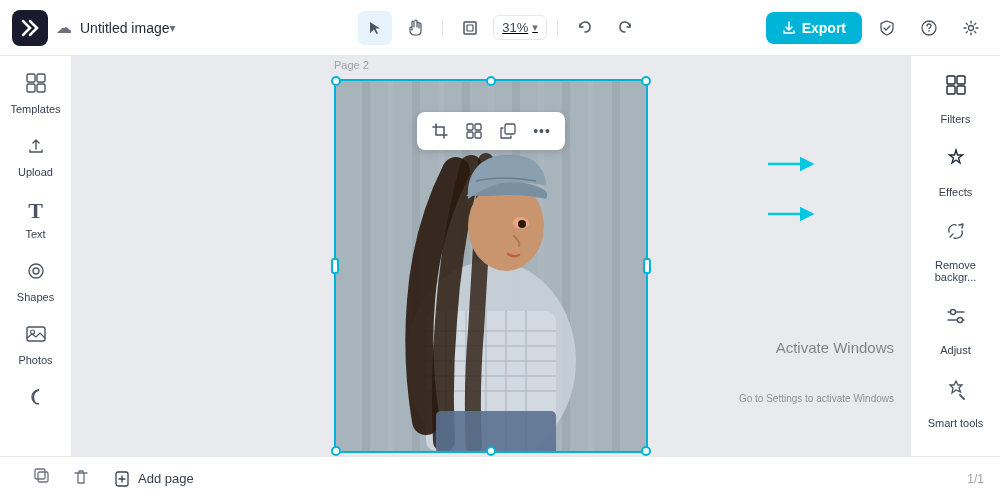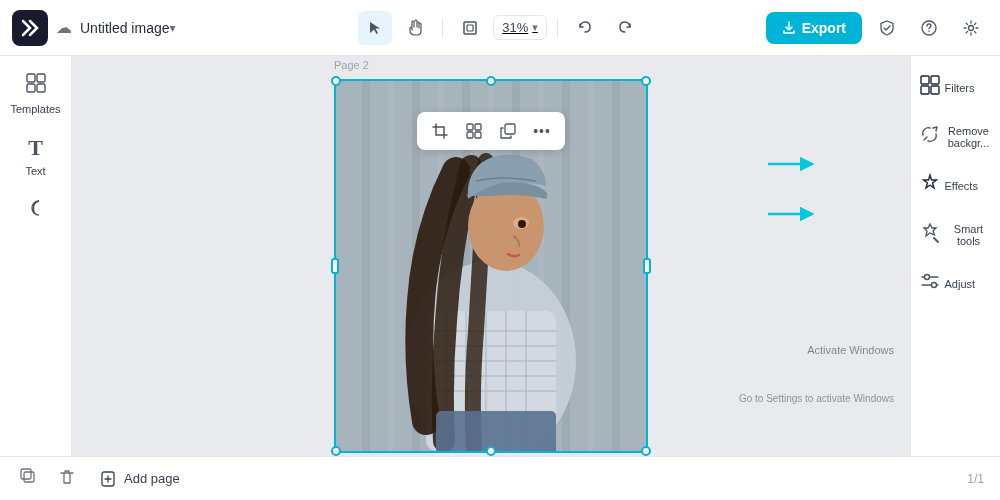--- a/index.html
+++ b/index.html
@@ -132,21 +132,21 @@
     .handle.bm { bottom: -5px; left: 50%; transform: translateX(-50%); }
     .handle.ml { top: 50%; left: -5px; transform: translateY(-50%); width: 8px; height: 16px; border-radius: 3px; }
     .handle.mr { top: 50%; right: -5px; transform: translateY(-50%); width: 8px; height: 16px; border-radius: 3px; }
     .page-label {
       position: absolute; top: -20px; left: 0; font-size: 11px; color: #9ca3af;
     }
 
     
     .bottom-bar {
       height: 44px; background: #fff; border-top: 1px solid #e5e7eb;
-      display: flex; align-items: center; padding: 0 16px; gap: 12px;
+      display: flex; align-items: center; padding: 0 30px; gap: 12px;
       position: relative; flex-shrink: 0;
     }
     .bb-btn { background: transparent; border: none; cursor: pointer; font-size: 16px; color: #6b7280; padding: 4px; border-radius: 4px; }
     .add-page-btn {
       display: flex; align-items: center; gap: 6px; cursor: pointer;
       font-size: 13px; color: #374151; padding: 4px 8px; border-radius: 6px;
       background: transparent; border: none;
     }
     .page-count {
       position: absolute; right: 16px; font-size: 12px; color: #9ca3af;
@@ -156,22 +156,22 @@
     .right-sidebar {
       width: 90px;
       background: #fff;
       border-left: 1px solid #e5e7eb;
       display: flex; flex-direction: column; align-items: center;
       padding: 8px 0; gap: 2px;
       overflow-y: auto; flex-shrink: 0;
       position: relative;
     }
     .rs-item {
-      display: flex; flex-direction: row; align-items: center;
-      gap: 4px; padding: 10px 4px; border-radius: 8px;
+      display: flex; flex-direction: column; align-items: center;
+      gap: 12px; padding: 10px 4px; border-radius: 8px;
       cursor: pointer; width: 82px;
       color: #4b5563;
     }
     .rs-item .rs-icon { font-size: 20px; }
     .rs-item .rs-label { font-size: 11px; text-align: center; color: #374151; }
     .rs-item.highlighted { color: #1f2937; }
   </style>
 </head>
 <body>
 
@@ -262,22 +262,50 @@
         <svg width="22" height="22" viewBox="0 0 22 22" fill="none">
           <rect x="2" y="2" width="8" height="8" rx="1.5" stroke="#4b5563" stroke-width="1.4" fill="none"></rect>
           <rect x="12" y="2" width="8" height="8" rx="1.5" stroke="#4b5563" stroke-width="1.4" fill="none"></rect>
           <rect x="2" y="12" width="8" height="8" rx="1.5" stroke="#4b5563" stroke-width="1.4" fill="none"></rect>
           <rect x="12" y="12" width="8" height="8" rx="1.5" stroke="#4b5563" stroke-width="1.4" fill="none"></rect>
         </svg>
       </span>
       <span class="s-label">Templates</span>
     </div>
     <div class="sidebar-item">
+      <span class="s-icon">
+        <svg width="22" height="22" viewBox="0 0 22 22" fill="none">
+          <path d="M11 14 L11 5 M8 8 L11 5 L14 8" stroke="#4b5563" stroke-width="1.4" fill="none" stroke-linecap="round" stroke-linejoin="round"></path>
+          <path d="M5 15 L5 17 L17 17 L17 15" stroke="#4b5563" stroke-width="1.4" fill="none" stroke-linecap="round"></path>
+        </svg>
+      </span>
+      <span class="s-label">Upload</span>
+    </div>
+    <div class="sidebar-item">
       <span class="s-icon" style="font-size:22px;font-weight:700;color:#4b5563;font-family:serif;">T</span>
       <span class="s-label">Text</span>
+    </div>
+    <div class="sidebar-item">
+      <span class="s-icon">
+        <svg width="22" height="22" viewBox="0 0 22 22" fill="none">
+          <circle cx="11" cy="11" r="7" stroke="#4b5563" stroke-width="1.4" fill="none"></circle>
+          <circle cx="11" cy="11" r="3" stroke="#4b5563" stroke-width="1.4" fill="none"></circle>
+        </svg>
+      </span>
+      <span class="s-label">Shapes</span>
+    </div>
+    <div class="sidebar-item">
+      <span class="s-icon">
+        <svg width="22" height="22" viewBox="0 0 22 22" fill="none">
+          <rect x="2" y="4" width="18" height="14" rx="2" stroke="#4b5563" stroke-width="1.4" fill="none"></rect>
+          <circle cx="7.5" cy="9" r="2" stroke="#4b5563" stroke-width="1.2" fill="none"></circle>
+          <path d="M2 15 L7 11 L11 14 L15 10 L20 15" stroke="#4b5563" stroke-width="1.2" fill="none" stroke-linecap="round"></path>
+        </svg>
+      </span>
+      <span class="s-label">Photos</span>
     </div>
     <div class="sidebar-item">
       <span class="s-icon">
         <svg width="22" height="22" viewBox="0 0 22 22" fill="none">
           <path d="M14 4 C10 4 7 7 7 11 C7 15 10 18 14 18 C11 18 8.5 15.5 8.5 11 C8.5 7.5 10.5 5 14 4 Z" stroke="#4b5563" stroke-width="1.4" fill="none"></path>
         </svg>
       </span>
     </div>
 
   </div>
@@ -374,21 +402,21 @@
         <div class="handle br"></div>
         <div class="handle tm"></div>
         <div class="handle bm"></div>
         <div class="handle ml"></div>
         <div class="handle mr"></div>
 
       </div>
     </div>
 
     <div style="position:absolute;bottom:52px;right:16px;text-align:right;pointer-events:none;z-index:2;">
-      <div style="font-size:11px;color:rgba(0,0,0,0.45);">Activate Windows</div>
+      <div style="font-size:15px;color:rgba(0,0,0,0.45);">Activate Windows</div>
       <div style="font-size:10px;color:rgba(0,0,0,0.4);margin-top:37px;">Go to Settings to activate Windows</div>
     </div>
 
     <svg style="position:absolute;right:92px;top:98px;pointer-events:none;z-index:15;" width="50" height="20" viewBox="0 0 50 20">
       <defs>
         <marker id="arr1" markerWidth="6" markerHeight="6" refX="5" refY="3" orient="auto">
           <path d="M0,0 L6,3 L0,6 Z" fill="#00c8e0"></path>
         </marker>
       </defs>
       <line x1="0" y1="10" x2="44" y2="10" stroke="#00c8e0" stroke-width="2.5" marker-end="url(#arr1)"></line>
@@ -408,57 +436,57 @@
       <span class="rs-icon">
         <svg width="22" height="22" viewBox="0 0 22 22" fill="none">
           <rect x="2" y="2" width="8" height="8" rx="1" stroke="#1f2937" stroke-width="1.4" fill="none"></rect>
           <rect x="12" y="2" width="8" height="8" rx="1" stroke="#1f2937" stroke-width="1.4" fill="none"></rect>
           <rect x="2" y="12" width="8" height="8" rx="1" stroke="#1f2937" stroke-width="1.4" fill="none"></rect>
           <rect x="12" y="12" width="8" height="8" rx="1" stroke="#1f2937" stroke-width="1.4" fill="none"></rect>
         </svg>
       </span>
       <span class="rs-label">Filters</span>
     </div>
+    <div class="rs-item highlighted">
+      <span class="rs-icon">
+        <svg width="22" height="22" viewBox="0 0 22 22" fill="none">
+          <path d="M11 3 L12.5 8 L17.5 8 L13.5 11 L15 16 L11 13 L7 16 L8.5 11 L4.5 8 L9.5 8 Z" stroke="#1f2937" stroke-width="1.4" fill="none"></path>
+        </svg>
+      </span>
+      <span class="rs-label">Effects</span>
+    </div>
     <div class="rs-item">
       <span class="rs-icon">
         <svg width="22" height="22" viewBox="0 0 22 22" fill="none">
           <path d="M5 17 L8 14 M4 12 Q3 8 6 6 Q8 4 11 5" stroke="#4b5563" stroke-width="1.4" fill="none" stroke-linecap="round"></path>
           <path d="M14 5 L18 4 L17 8" stroke="#4b5563" stroke-width="1.4" fill="none" stroke-linecap="round" stroke-linejoin="round"></path>
           <path d="M17 11 Q18 15 15 17 Q12 19 9 18" stroke="#4b5563" stroke-width="1.4" fill="none" stroke-linecap="round"></path>
         </svg>
       </span>
       <span class="rs-label">Remove backgr...</span>
-    </div>
-    <div class="rs-item highlighted">
-      <span class="rs-icon">
-        <svg width="22" height="22" viewBox="0 0 22 22" fill="none">
-          <path d="M11 3 L12.5 8 L17.5 8 L13.5 11 L15 16 L11 13 L7 16 L8.5 11 L4.5 8 L9.5 8 Z" stroke="#1f2937" stroke-width="1.4" fill="none"></path>
-        </svg>
-      </span>
-      <span class="rs-label">Effects</span>
-    </div>
-    <div class="rs-item">
-      <span class="rs-icon">
-        <svg width="22" height="22" viewBox="0 0 22 22" fill="none">
-          <path d="M11 3 L13 7 L17 7 L14 10 L15.5 14 L11 12 L7 15 L8 10 L5 7 L9 7 Z" stroke="#4b5563" stroke-width="1.3" fill="none"></path>
-          <path d="M15 17 L19 21" stroke="#4b5563" stroke-width="1.8" stroke-linecap="round"></path>
-        </svg>
-      </span>
-      <span class="rs-label">Smart tools</span>
     </div>
     <div class="rs-item">
       <span class="rs-icon">
         <svg width="22" height="22" viewBox="0 0 22 22" fill="none">
           <line x1="3" y1="7" x2="19" y2="7" stroke="#4b5563" stroke-width="1.4" stroke-linecap="round"></line>
           <circle cx="8" cy="7" r="2.5" stroke="#4b5563" stroke-width="1.4" fill="#fff"></circle>
           <line x1="3" y1="15" x2="19" y2="15" stroke="#4b5563" stroke-width="1.4" stroke-linecap="round"></line>
           <circle cx="15" cy="15" r="2.5" stroke="#4b5563" stroke-width="1.4" fill="#fff"></circle>
         </svg>
       </span>
       <span class="rs-label">Adjust</span>
+    </div>
+    <div class="rs-item">
+      <span class="rs-icon">
+        <svg width="22" height="22" viewBox="0 0 22 22" fill="none">
+          <path d="M11 3 L13 7 L17 7 L14 10 L15.5 14 L11 12 L7 15 L8 10 L5 7 L9 7 Z" stroke="#4b5563" stroke-width="1.3" fill="none"></path>
+          <path d="M15 17 L19 21" stroke="#4b5563" stroke-width="1.8" stroke-linecap="round"></path>
+        </svg>
+      </span>
+      <span class="rs-label">Smart tools</span>
     </div>
 
   </div>
 
 </div>
 
 <div class="bottom-bar">
   <button class="bb-btn">
     <svg width="18" height="18" viewBox="0 0 18 18" fill="none">
       <rect x="4" y="4" width="10" height="10" rx="1.5" stroke="#6b7280" stroke-width="1.3" fill="none"></rect>

